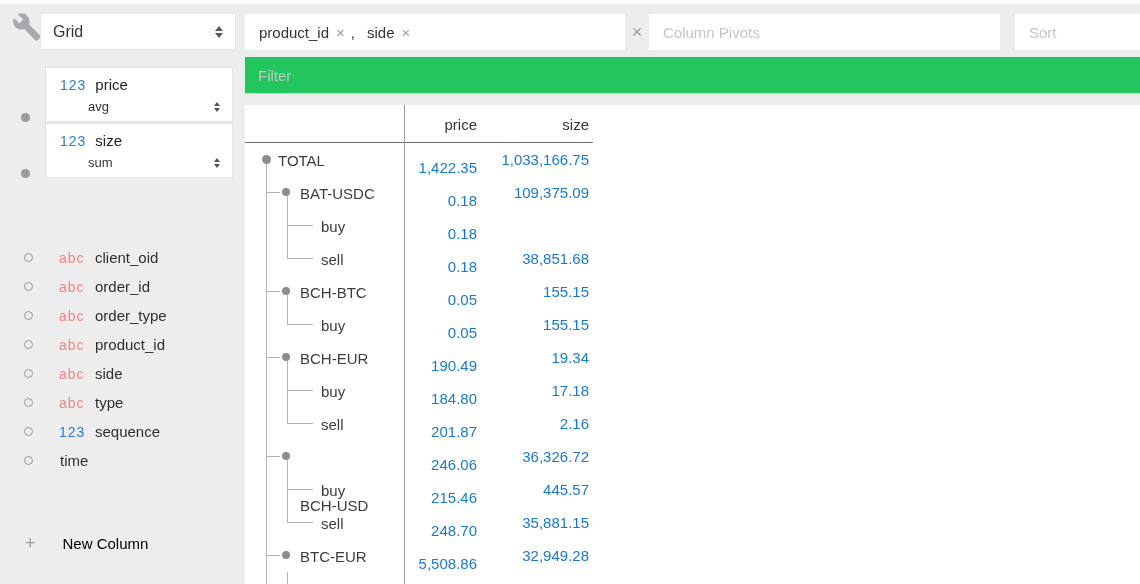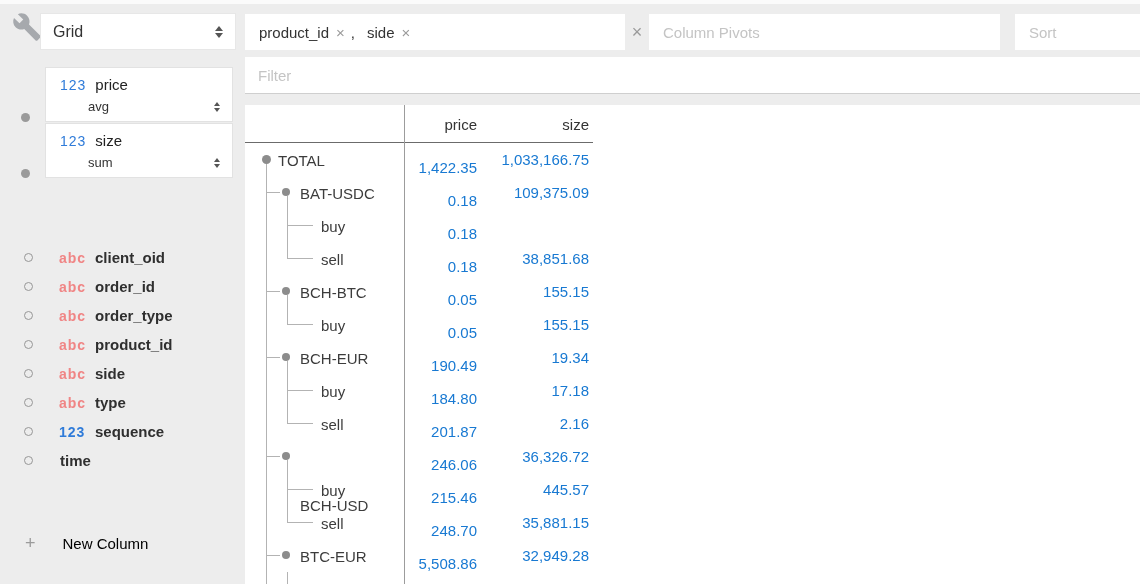--- a/index.html
+++ b/index.html
@@ -28,21 +28,21 @@
   .type-num { color:#2f7bd9; }
   .type-str { color:#f08585; }
   .col-name { color:#222; }
   .card-line2 { display:flex; align-items:center; padding:6px 12px 0 42px; font-size:13px; color:#333; cursor:pointer; }
   .card-line2 .agg { flex:1; }
   .card-line2 .spinner i { border-left-width:3.5px; border-right-width:3.5px; }
   .card-line2 .spinner .tu { border-bottom-width:4.5px; margin-bottom:2px; }
   .card-line2 .spinner .td { border-top-width:4.5px; }
 
   .inactive-cols { position:absolute; left:0; top:243px; width:238px; }
-  .inactive-item { display:flex; align-items:center; height:29px; padding-left:24px; cursor:pointer;font-weight:bold; }
+  .inactive-item { display:flex; align-items:center; height:29px; padding-left:24px; cursor:pointer; }
   .ring { width:9px; height:9px; border-radius:50%; border:1px solid #979797; flex:none; }
   .inactive-item .type-tag { margin-left:26px; margin-right:6px; width:30px; }
   .inactive-item .col-name { font-size:15px; color:#2f2f2f; }
   .inactive-item .col-name.noglyph { margin-left:27px; }
 
   .new-col { position:absolute; left:0; top:533px; display:flex; align-items:center; padding-left:25px; cursor:pointer; }
   .plus { color:#9b9b9b; font-size:18px; }
   .new-col-label { margin-left:27px; color:#000000; font-size:15px; }
 
   
@@ -52,21 +52,21 @@
   .chip-label { font-size:15px; color:#333; }
   .chip-x { font-size:15px; color:#9a9a9a; margin-left:7px; cursor:pointer; }
   .pivot-sep { font-size:15px; color:#333; margin:0 12px 0 6px; }
   .clear-btn { position:absolute; left:627px; top:14px; width:20px; height:36px; display:flex; align-items:center;
                justify-content:center; font-size:18px; color:#9a9a9a; cursor:pointer; }
   .tb-input { position:absolute; top:14px; height:36px; background:#fff; border:none; padding:0 14px; font-size:15px;
               font-family:"Liberation Sans",sans-serif; color:#333; outline:none; }
   .col-pivots { left:649px; width:351px; }
   .sort { left:1015px; width:125px; }
   input::placeholder { color:#c4c4c4; opacity:1; }
-  .filter-input { position:absolute; left:245px; top:57px; width:895px; height:37px; background:#ffffff; border:none;
+  .filter-input { position:absolute; left:245px; top:57px; width:895px; height:37px; background:#22c55e; border:none;
                   border-bottom:1px solid #cfcfcf; padding:11px 13px; font-size:15px; color:#333; outline:none;
                   font-family:"Liberation Sans",sans-serif; }
 
   
   .table { position:absolute; left:245px; top:105px; width:895px; height:479px; background:#fff; overflow:hidden; }
   .vsep { position:absolute; left:159px; top:0; bottom:0; width:1px; background:#9c9c9c; }
   .thead { height:38px; display:flex; position:relative; }
   .th { font-size:15px; color:#333; display:flex; align-items:center; justify-content:flex-end; cursor:pointer; }
   .th-tree { width:159px; cursor:default; }
   .th-price { width:73px; }

